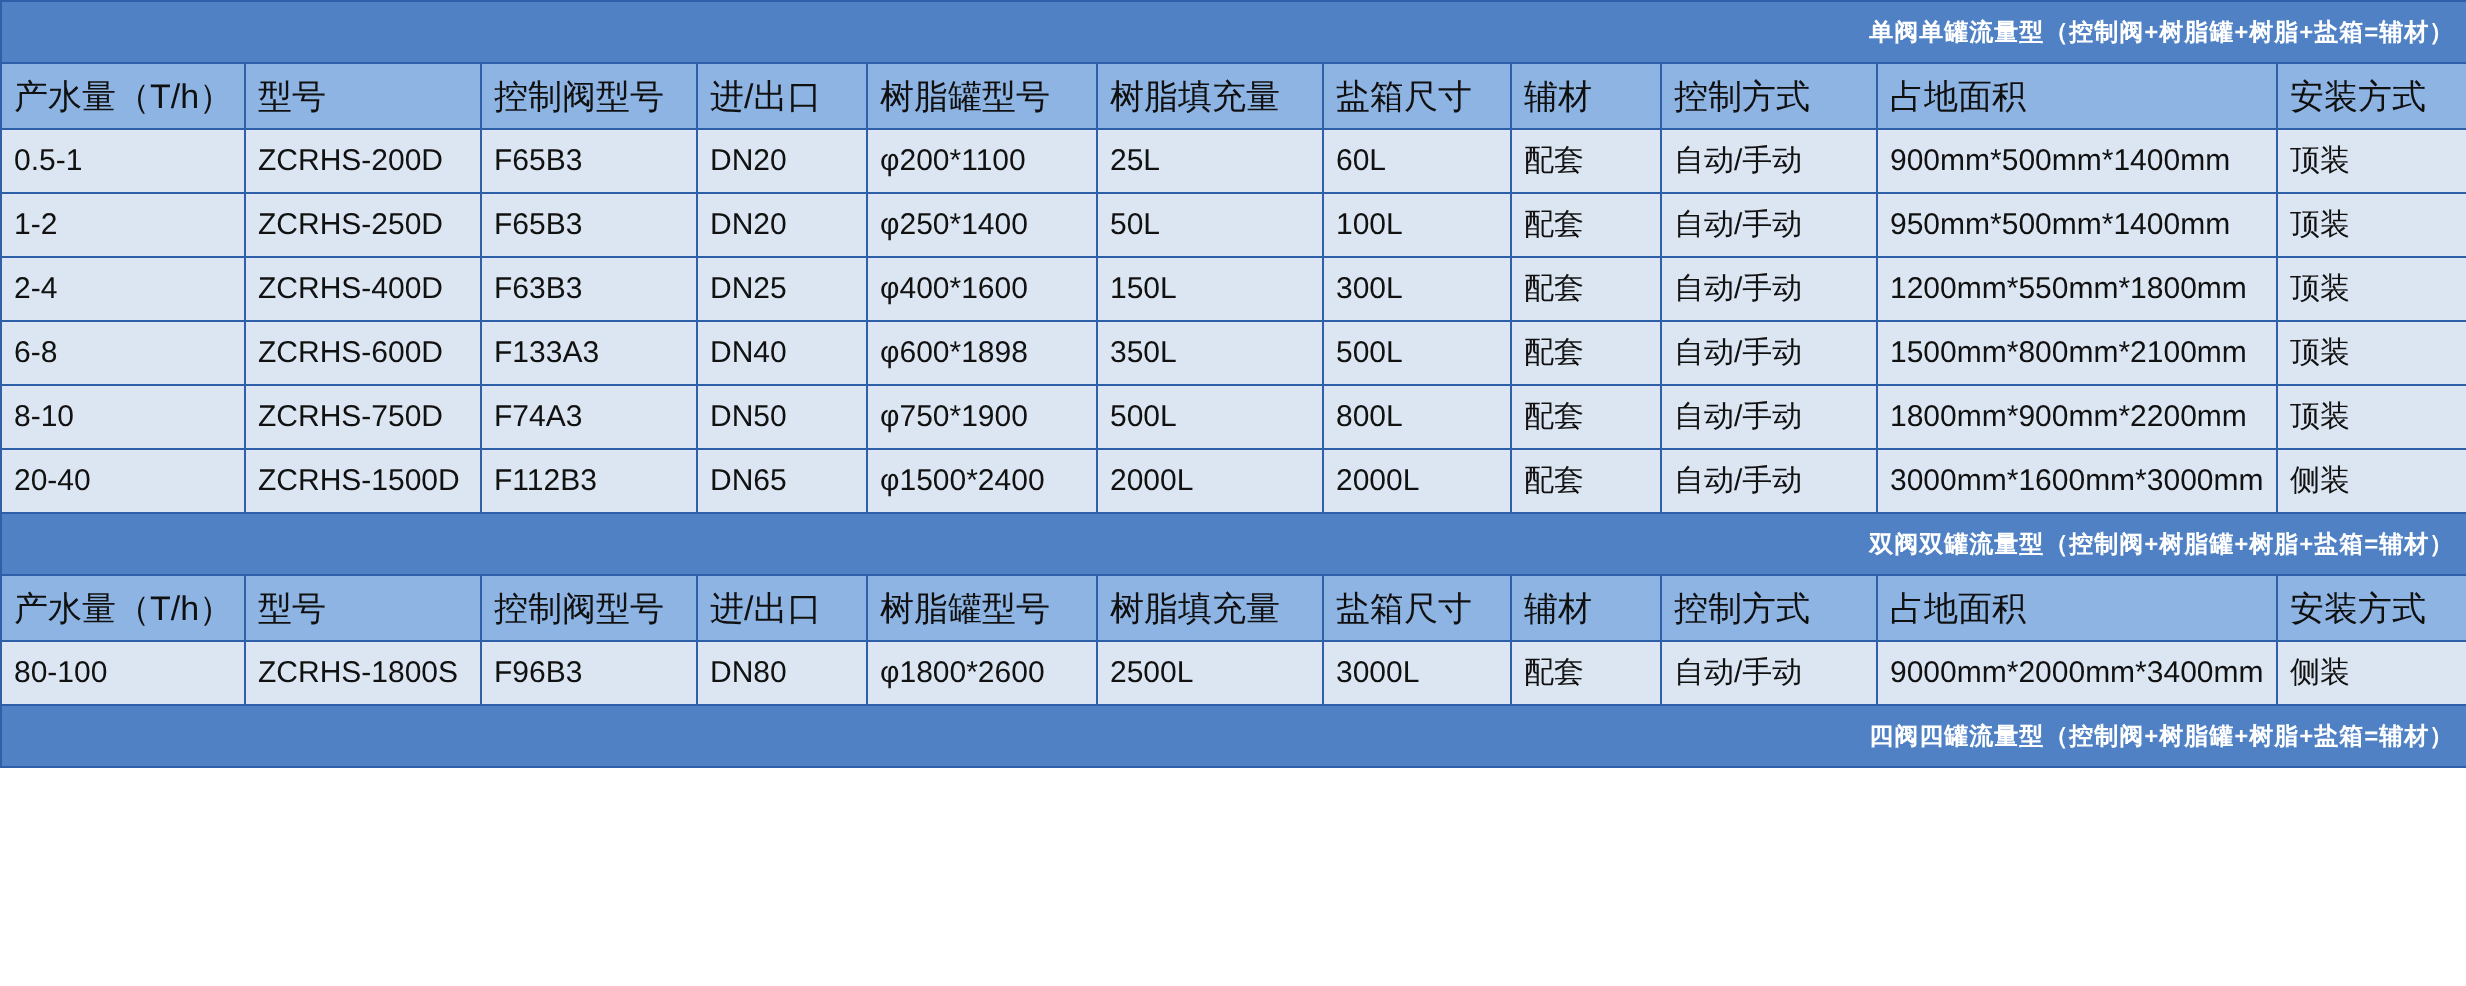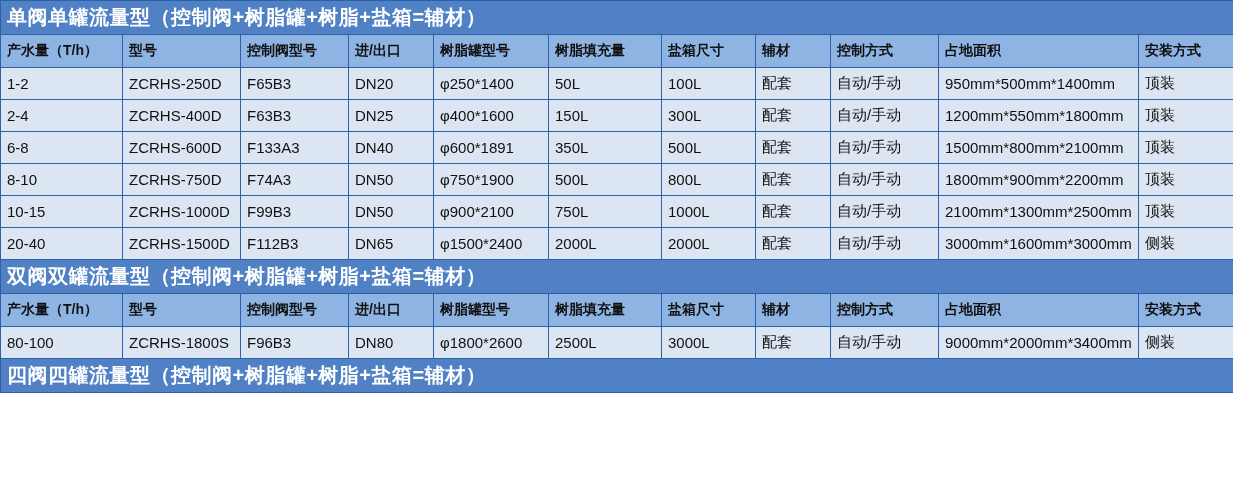--- a/index.html
+++ b/index.html
@@ -24,31 +24,31 @@
     vertical-align: middle;
     white-space: nowrap;
     overflow: hidden;
     text-align: left;
   }
   
   tr.section-title td {
     background: #4f81c4;
     color: #ffffff;
     font-weight: bold;
-    text-align: left;
-    font-size: 20px;
+    text-align: right;
+    font-size: 12px;
     height: 24px;
     letter-spacing: 0.5px;
   }
   
   tr.header-row td {
     background: #8eb4e3;
     color: #101010;
-    font-weight: bold;
-    font-size: 14px;
+    font-weight: normal;
+    font-size: 17px;
     height: 26px;
   }
   
   tr.data-row td {
     background: #dce6f2;
     height: 25px;
   }
   
   col.c0 { width: 122px; }
   col.c1 { width: 118px; }
@@ -91,20 +91,33 @@
       <td>进/出口</td>
       <td>树脂罐型号</td>
       <td>树脂填充量</td>
       <td>盐箱尺寸</td>
       <td>辅材</td>
       <td>控制方式</td>
       <td>占地面积</td>
       <td>安装方式</td>
     </tr>
     <tr class="data-row">
+      <td>0.5-1</td>
+      <td>ZCRHS-200D</td>
+      <td>F65B3</td>
+      <td>DN20</td>
+      <td>φ200*1100</td>
+      <td>25L</td>
+      <td>60L</td>
+      <td>配套</td>
+      <td>自动/手动</td>
+      <td>900mm*500mm*1400mm</td>
+      <td>顶装</td>
+    </tr>
+    <tr class="data-row">
       <td>1-2</td>
       <td>ZCRHS-250D</td>
       <td>F65B3</td>
       <td>DN20</td>
       <td>φ250*1400</td>
       <td>50L</td>
       <td>100L</td>
       <td>配套</td>
       <td>自动/手动</td>
       <td>950mm*500mm*1400mm</td>
@@ -121,52 +134,39 @@
       <td>配套</td>
       <td>自动/手动</td>
       <td>1200mm*550mm*1800mm</td>
       <td>顶装</td>
     </tr>
     <tr class="data-row">
       <td>6-8</td>
       <td>ZCRHS-600D</td>
       <td>F133A3</td>
       <td>DN40</td>
-      <td>φ600*1891</td>
+      <td>φ600*1898</td>
       <td>350L</td>
       <td>500L</td>
       <td>配套</td>
       <td>自动/手动</td>
       <td>1500mm*800mm*2100mm</td>
       <td>顶装</td>
     </tr>
     <tr class="data-row">
       <td>8-10</td>
       <td>ZCRHS-750D</td>
       <td>F74A3</td>
       <td>DN50</td>
       <td>φ750*1900</td>
       <td>500L</td>
       <td>800L</td>
       <td>配套</td>
       <td>自动/手动</td>
       <td>1800mm*900mm*2200mm</td>
-      <td>顶装</td>
-    </tr>
-    <tr class="data-row">
-      <td>10-15</td>
-      <td>ZCRHS-1000D</td>
-      <td>F99B3</td>
-      <td>DN50</td>
-      <td>φ900*2100</td>
-      <td>750L</td>
-      <td>1000L</td>
-      <td>配套</td>
-      <td>自动/手动</td>
-      <td>2100mm*1300mm*2500mm</td>
       <td>顶装</td>
     </tr>
     <tr class="data-row">
       <td>20-40</td>
       <td>ZCRHS-1500D</td>
       <td>F112B3</td>
       <td>DN65</td>
       <td>φ1500*2400</td>
       <td>2000L</td>
       <td>2000L</td>

